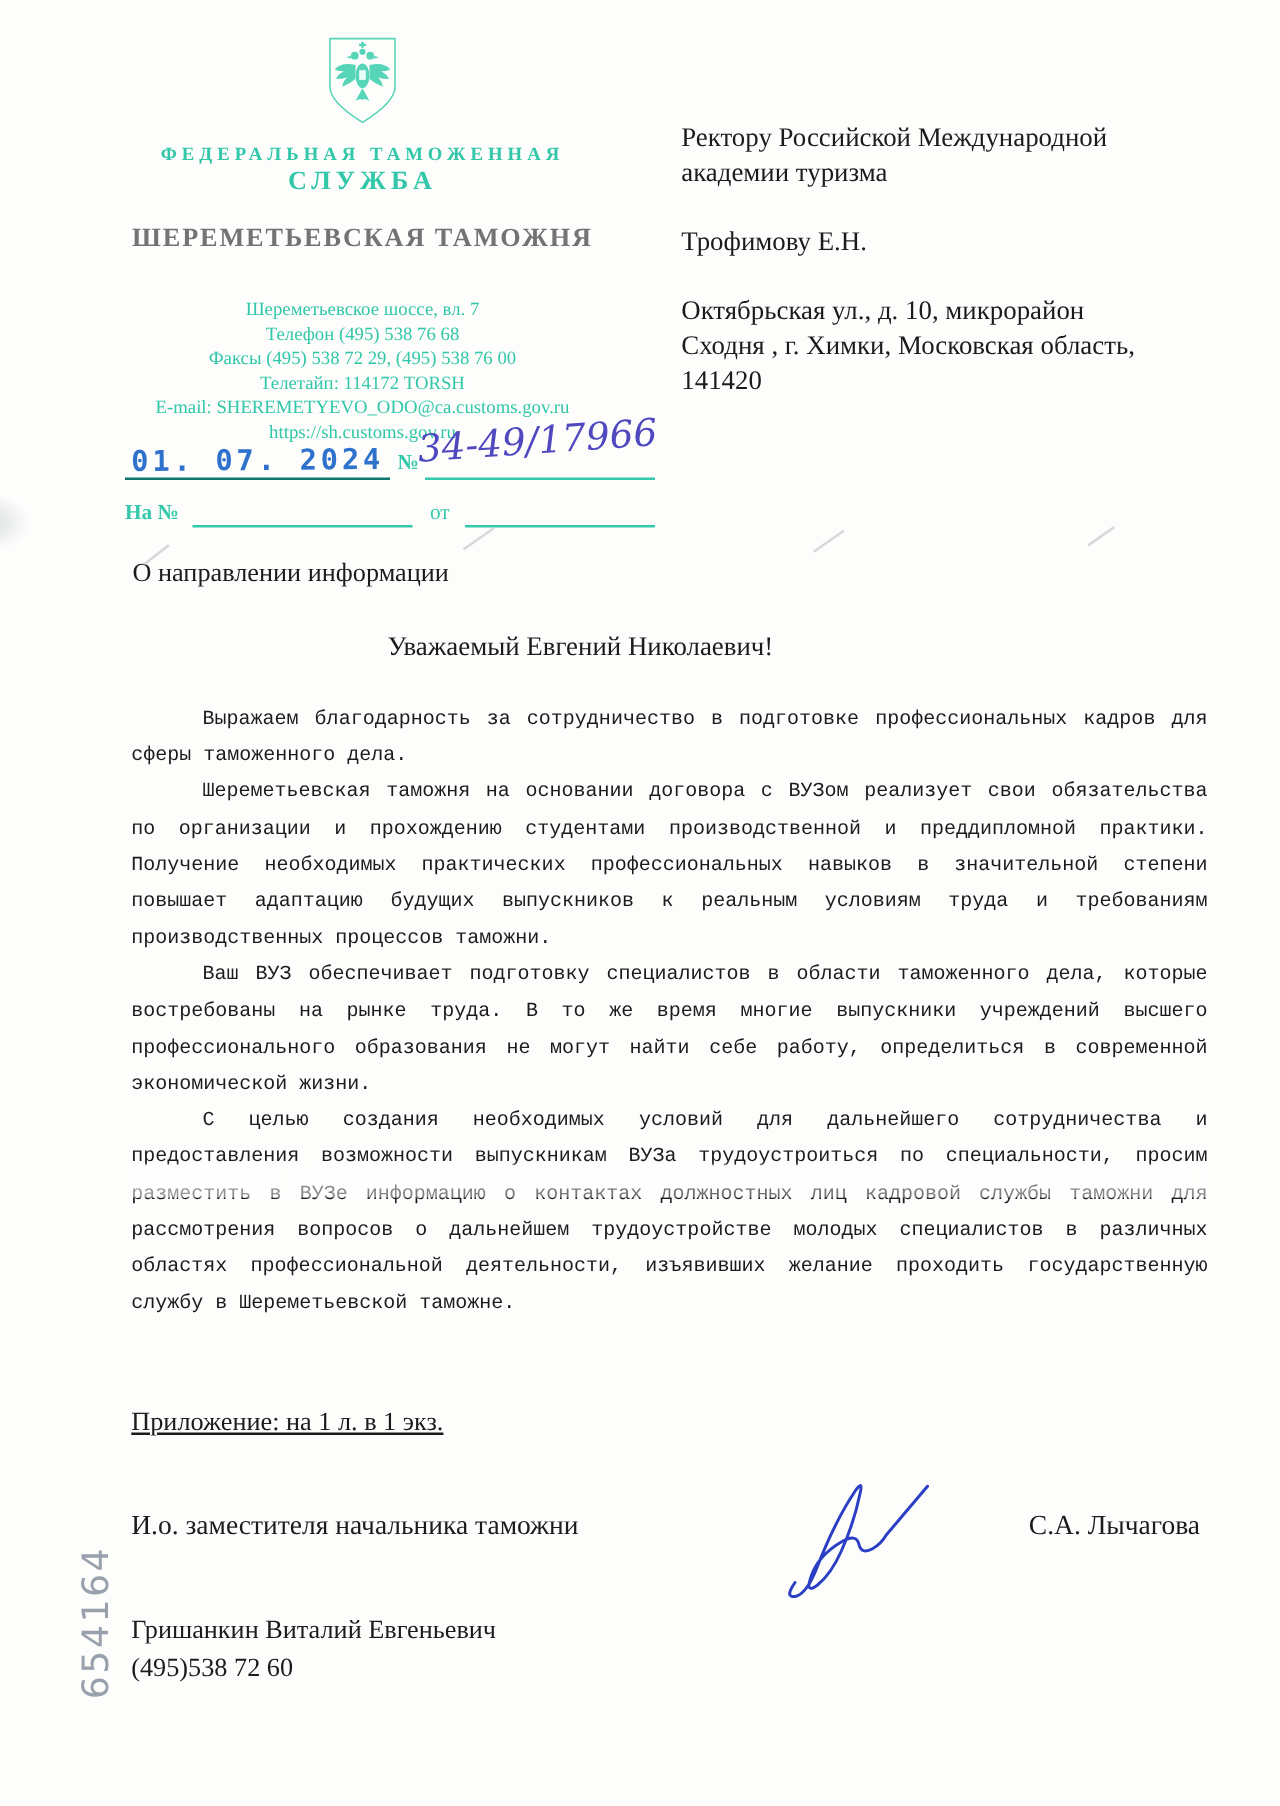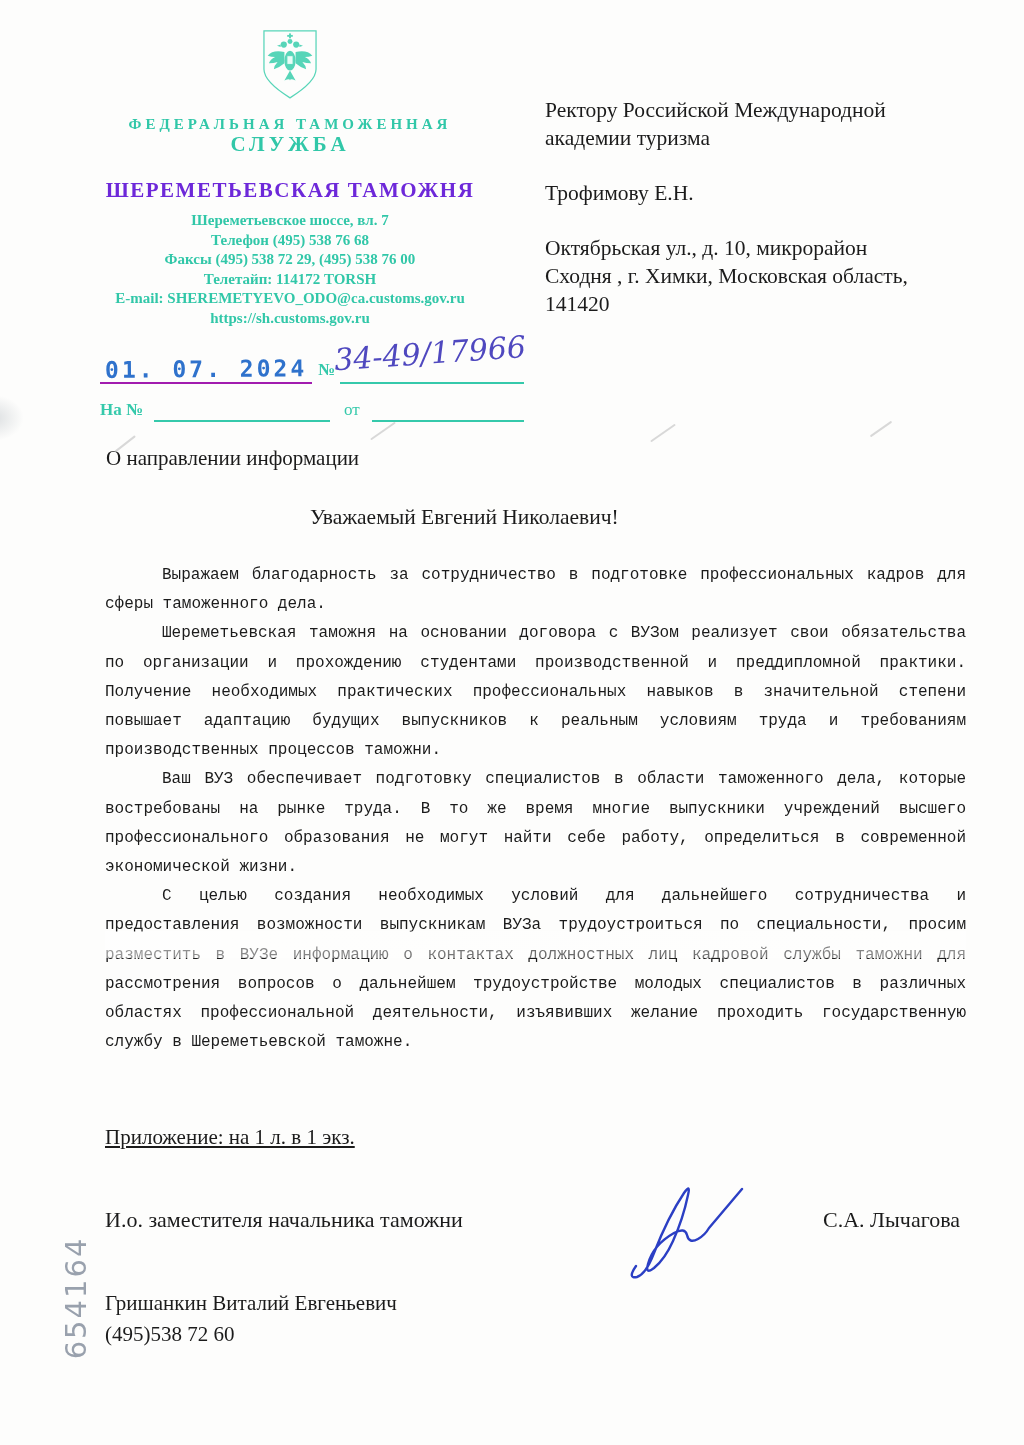--- a/index.html
+++ b/index.html
@@ -20,30 +20,30 @@
   }
   .emblem { display:block; margin:0 auto 12px auto; }
   .agency-line1 {
     font-weight:bold; font-size:15px; letter-spacing:4px; line-height:20px;
   }
   .agency-line2 {
     font-weight:bold; font-size:21px; letter-spacing:4px; line-height:20px;
   }
   .office-name {
     margin-top:24px; font-weight:bold; font-size:21px; letter-spacing:1.5px;
-    color:#6d28d9;
-  }
-  .hq-address { margin-top:8px; font-weight:bold; font-size:15px; line-height:19.5px;text-align:center; }
+    color:#737373;
+  }
+  .hq-address { margin-top:36px; font-weight:normal; font-size:15px; line-height:19.5px;text-align:center; }
   .hq-address div { white-space:nowrap; }
 
   
   .ref-row { position:absolute; left:100px; top:352px; width:430px; height:40px; }
   .date-cell {
     position:absolute; left:0; top:0; width:212px; height:32px;
-    border-bottom:2px solid #a21caf; text-align:center;
+    border-bottom:2px solid #0f766e; text-align:center;
   }
   .date-stamp {
     display:inline-block; margin-top:4px;
     font-family:"DejaVu Sans Mono", monospace; font-weight:bold;
     font-size:23px; letter-spacing:3px; color:#2f72cc;
     transform:rotate(-0.5deg);
   }
   .num-label {
     position:absolute; left:218px; top:8px; font-weight:bold; font-size:17px;
     color:#35c9ab;

